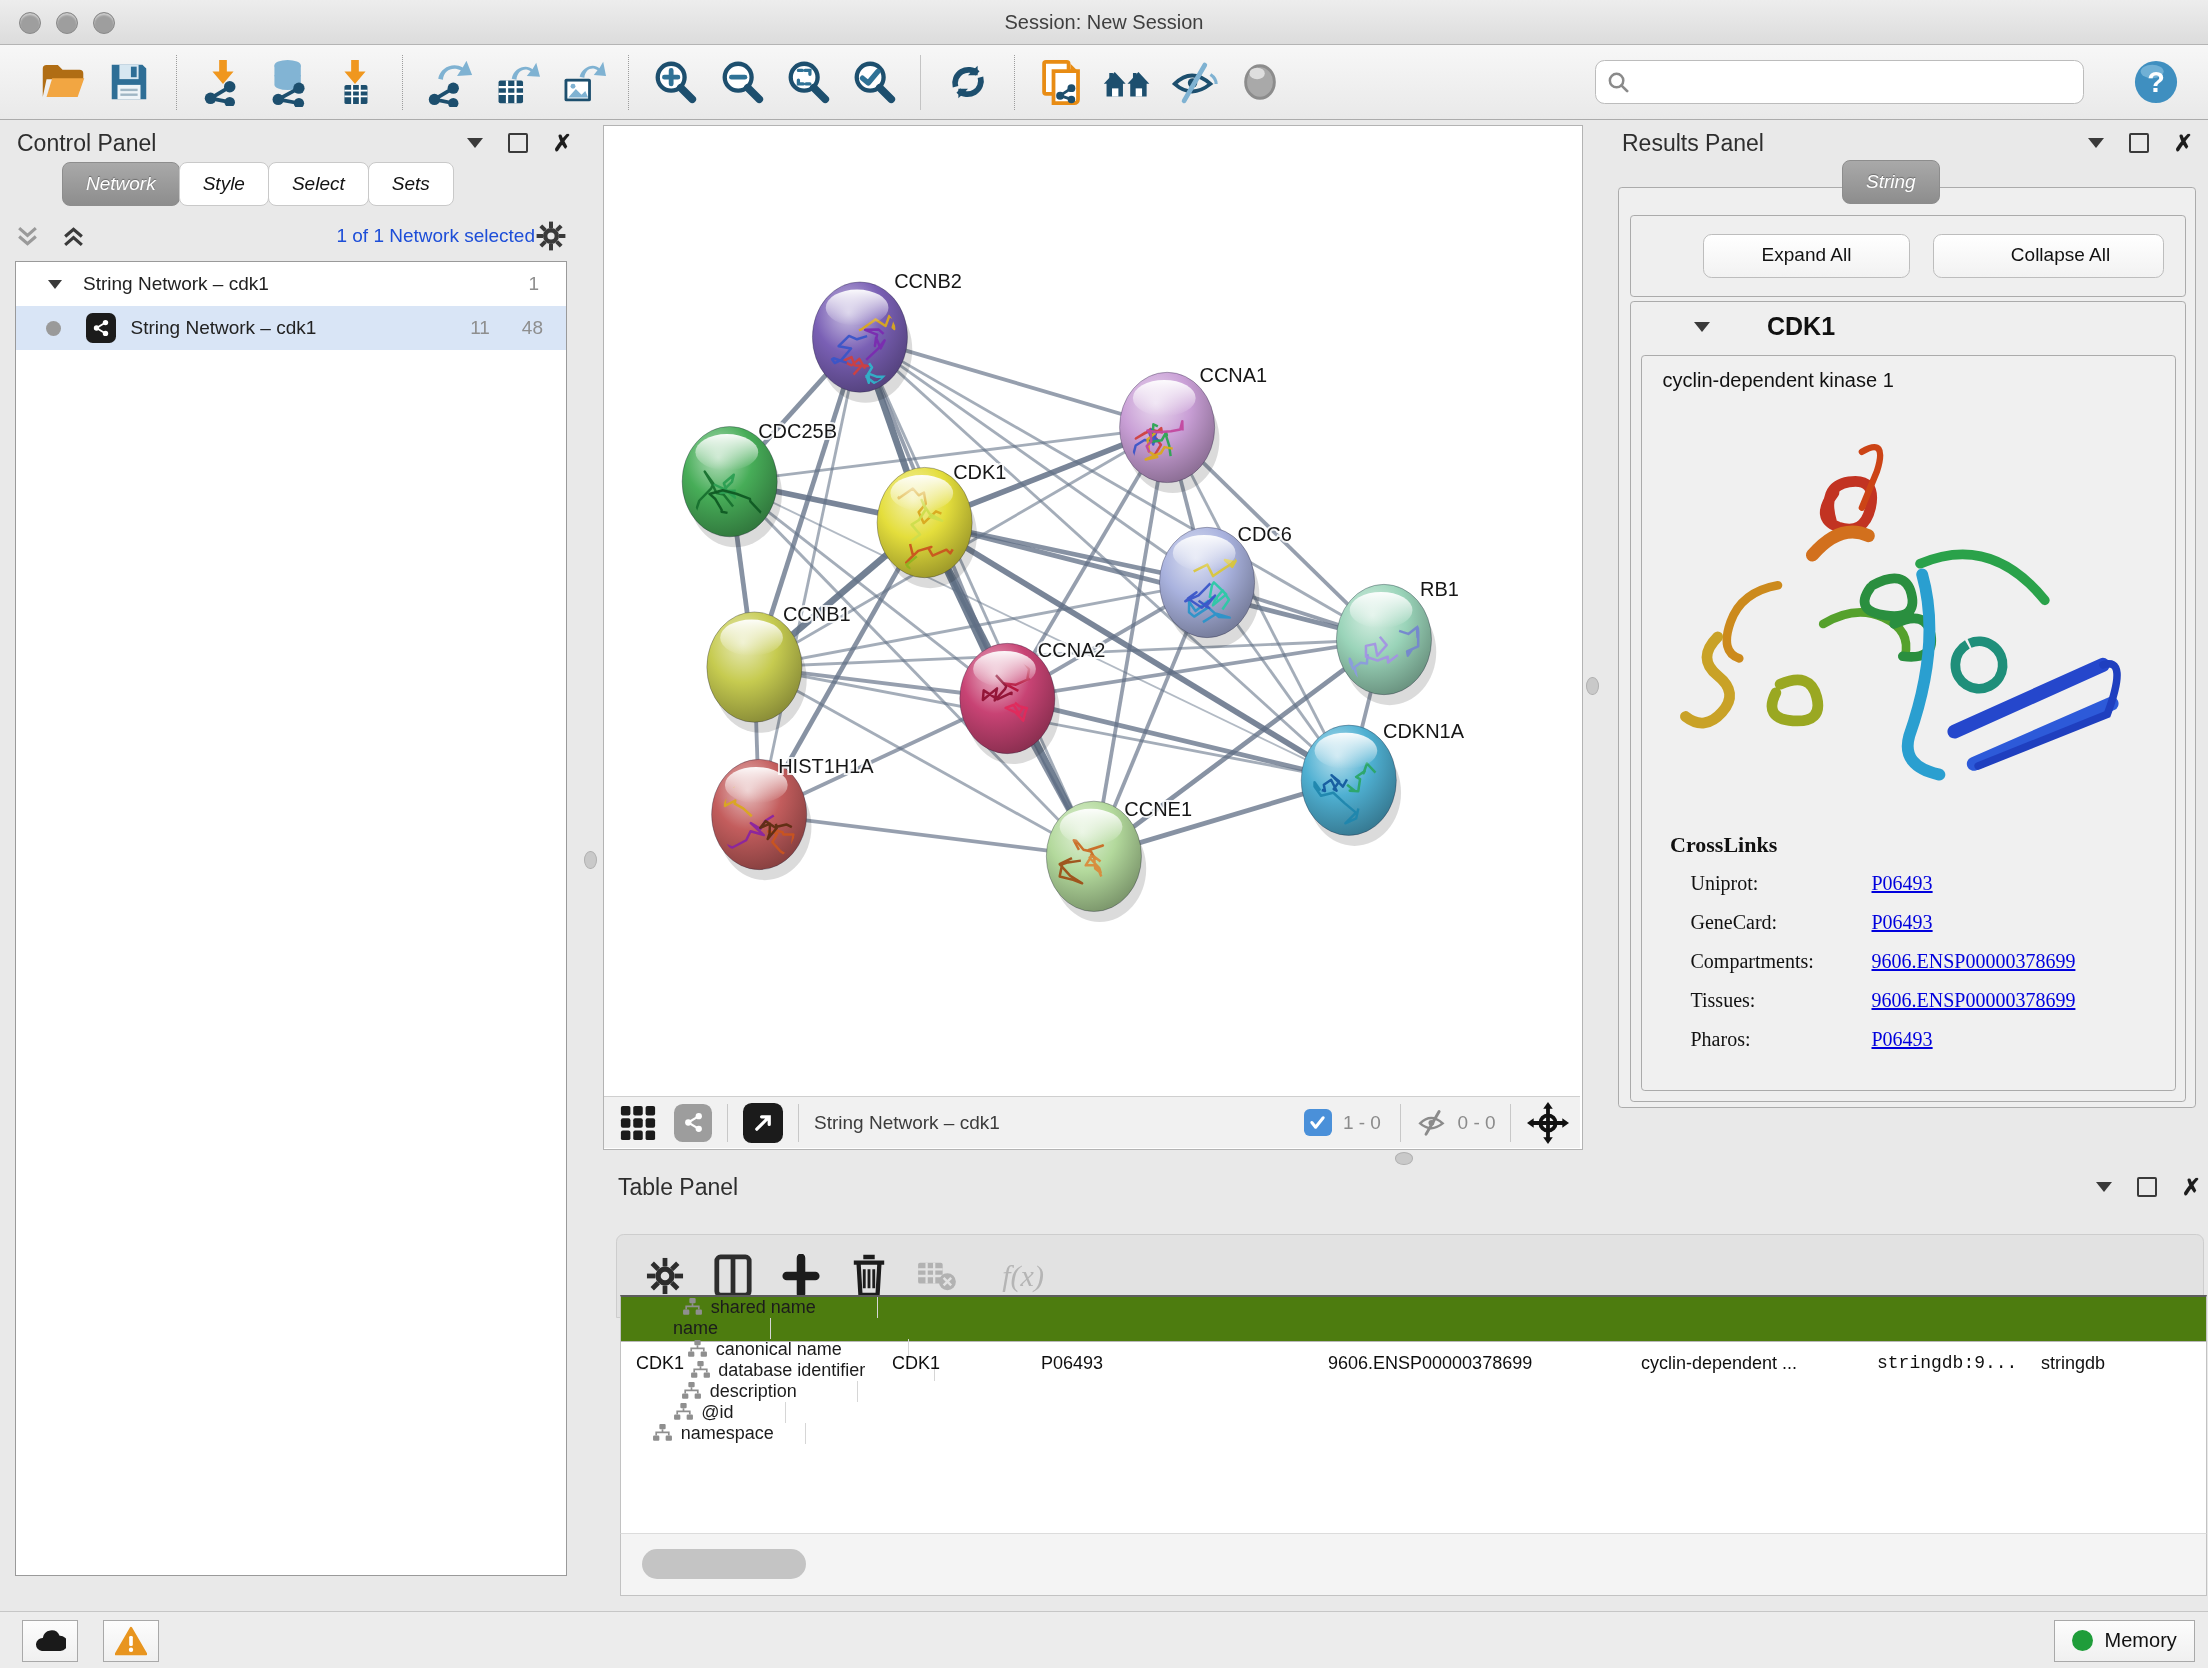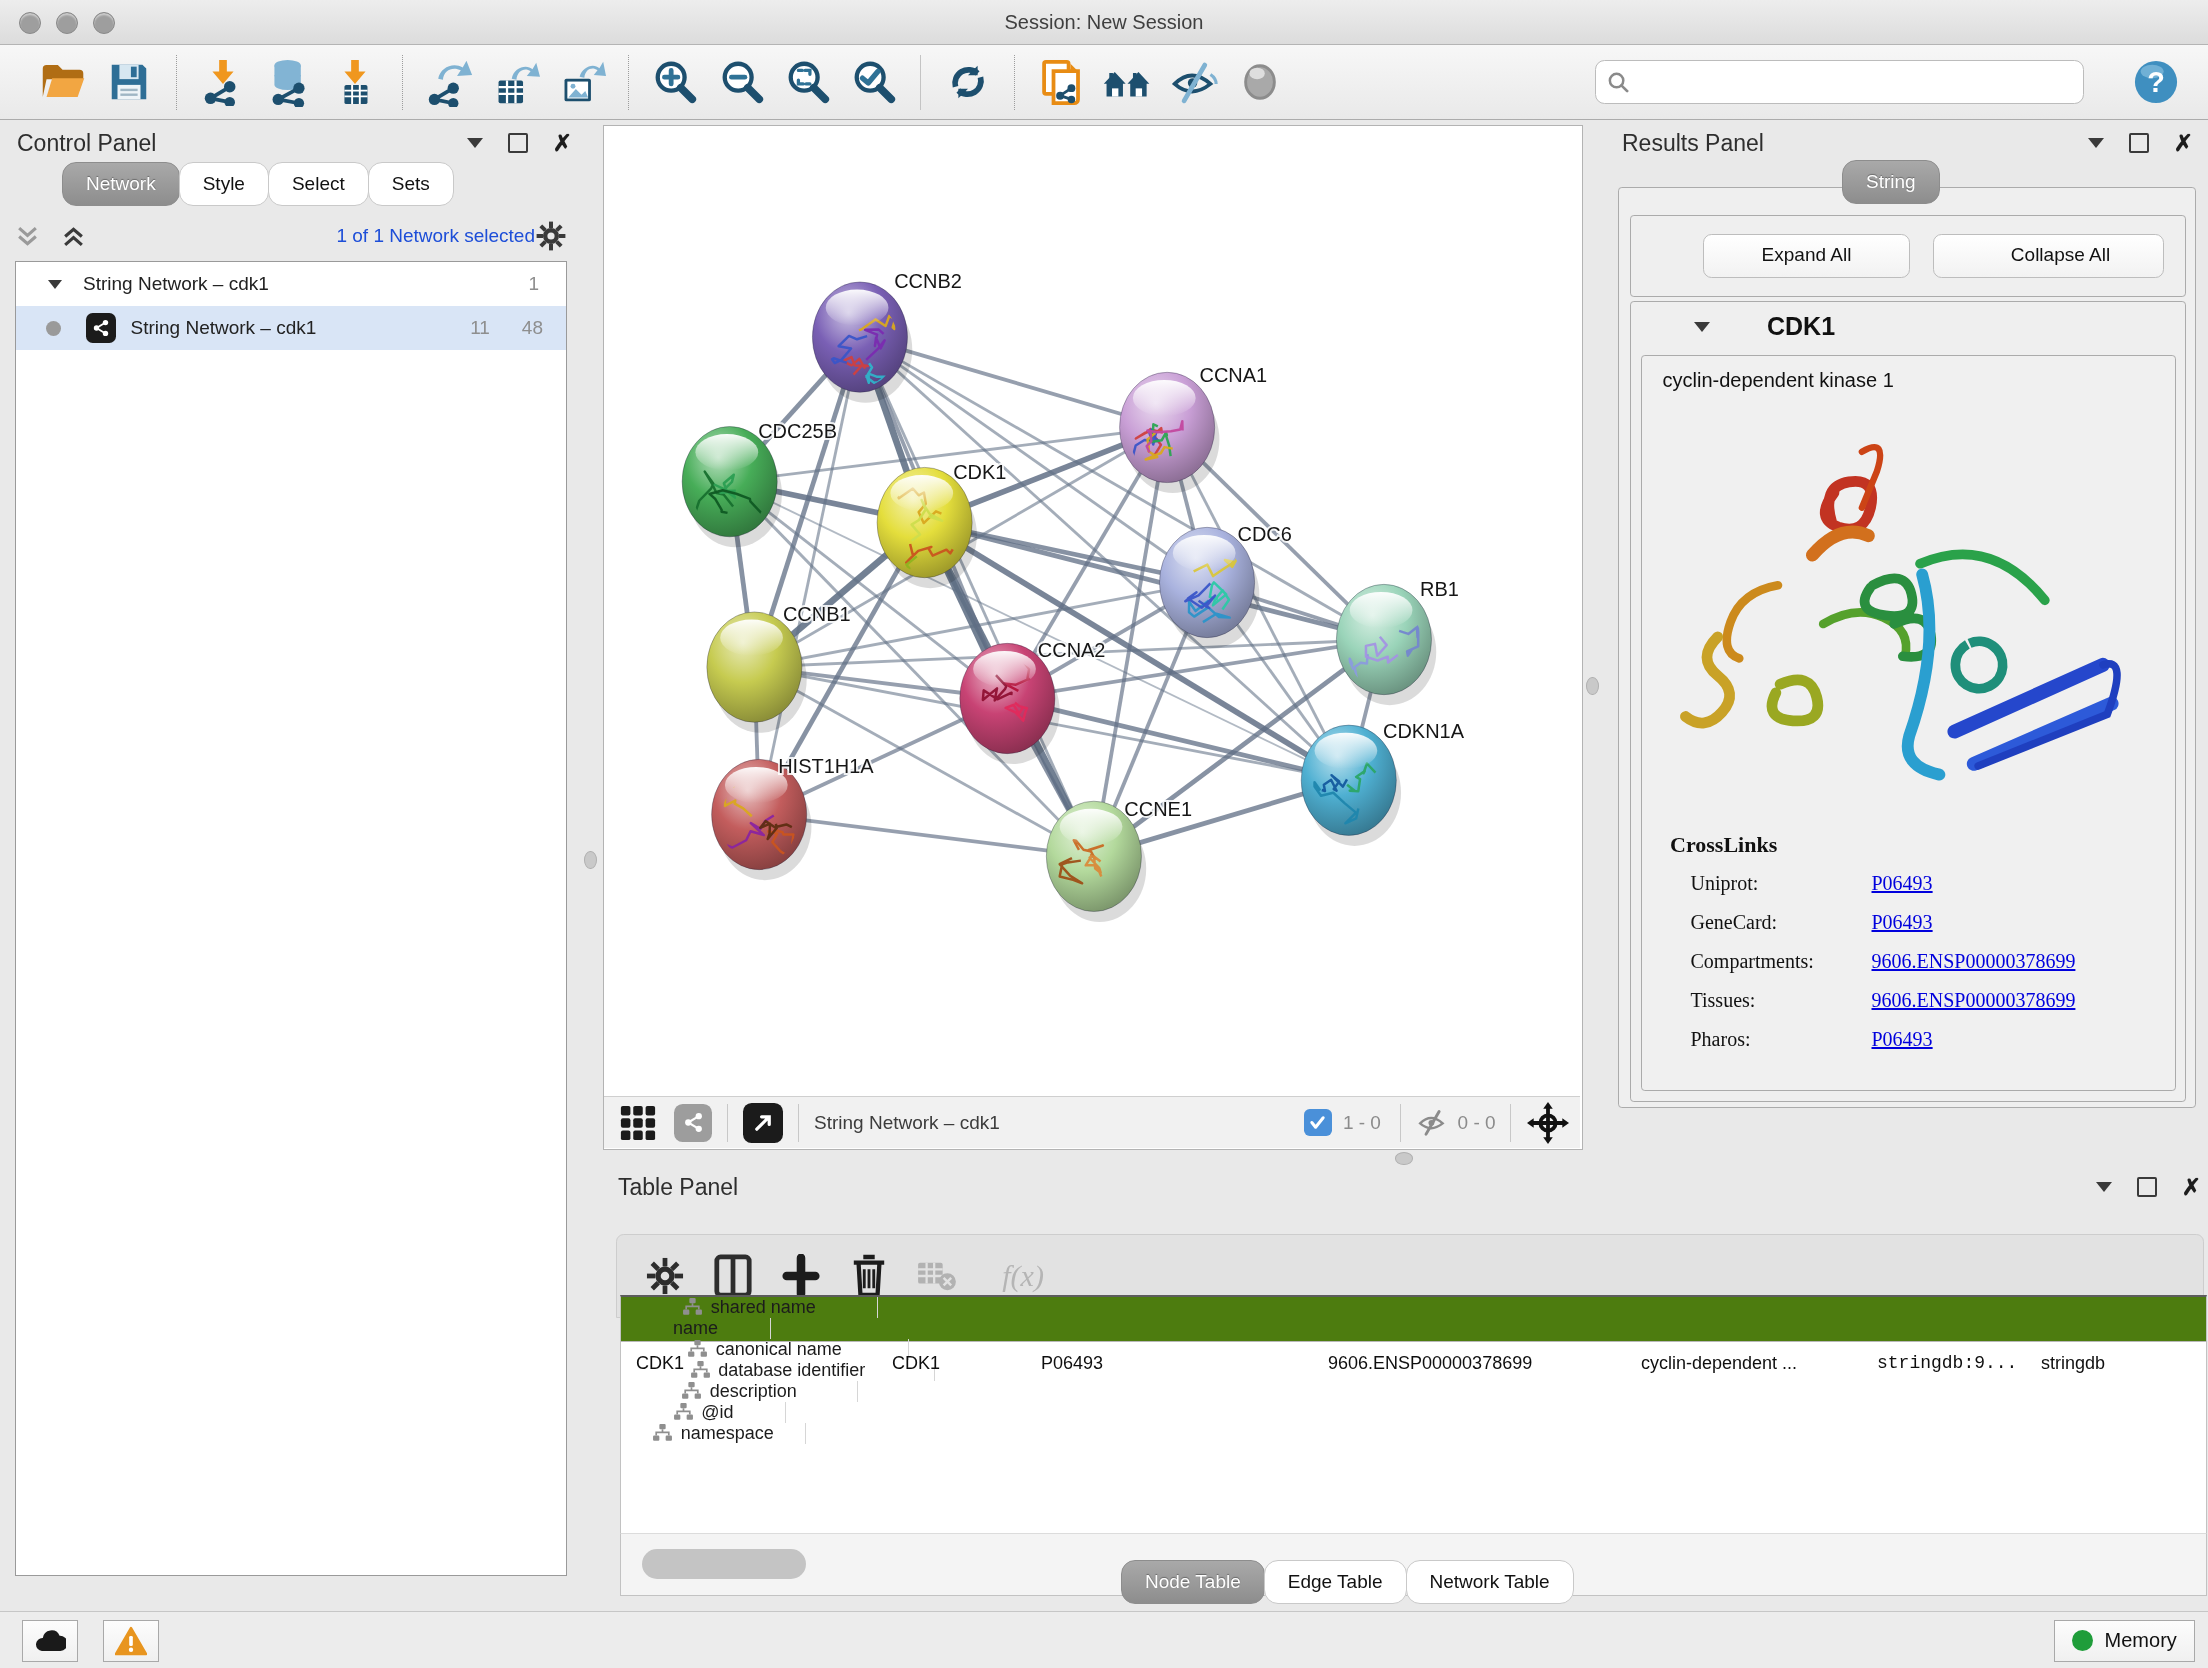--- a/index.html
+++ b/index.html
@@ -14,21 +14,21 @@
   .tbi{width:51px;height:53px;margin:0 7.6px;display:flex;align-items:center;justify-content:center;flex:0 0 auto;}
   .tbsep{width:0;height:55px;border-left:1.9px dotted #9c9c9c;margin:0 13.3px;flex:0 0 auto;}
   .searchbox{width:468px;height:42px;background:#fff;border:1.9px solid #bcbcbc;border-radius:9.5px;display:flex;align-items:center;padding:0 9.5px;margin-right:38px;}
   .searchbox input{border:none;outline:none;flex:1;font-size:18px;font-family:"Liberation Sans",sans-serif;background:transparent;}
   
   .panel-title{font-size:23px;color:#2e2e2e;}
   .winbtns{display:flex;align-items:center;gap:25px;}
   .caret-down{width:0;height:0;border-left:8.6px solid transparent;border-right:8.6px solid transparent;border-top:10.5px solid #3a3a3a;}
   .float-sq{width:16px;height:16px;border:2.4px solid #3a3a3a;border-radius:1.9px;}
   .close-x{font-size:23px;font-weight:bold;color:#1d1d1d;line-height:16px;}
-  .tab{height:42px;line-height:42px;padding:0 23px;background:#fff;border:1px solid #c9c9c9;border-radius:14px;font-size:19px;color:#111;margin-left:-1px;}
+  .tab{height:42px;line-height:42px;padding:0 23px;background:#fff;border:1px solid #c9c9c9;border-radius:8px;font-size:19px;color:#111;margin-left:-1px;font-style:italic;}
   .tab.sel{background:linear-gradient(#a9a9a9,#8d8d8d);color:#fff;text-shadow:0 -1px 1px rgba(0,0,0,.35);border-color:#8d8d8d;}
   
   .listbox{background:#fff;border:1.9px solid #9a9a9a;}
   .treerow{height:44px;display:flex;align-items:center;font-size:19px;}
   .treerow .cnt{color:#8e8e8e;}
   .rowsel{background:#d9e5f6;}
   .sharebadge{width:29.5px;height:29.5px;background:#1b1b1b;border-radius:6.7px;display:flex;align-items:center;justify-content:center;}
   
   .canvas{background:#fff;border:1px solid #b3b3b3;}
   .netbar{background:#f1f1f1;border-top:1px solid #cfcfcf;display:flex;align-items:center;}
@@ -857,25 +857,20 @@
           <div class="td" style="width: 313px;">9606.ENSP00000378699</div>
           <div class="td" style="width: 236px;">cyclin-dependent ...</div>
           <div class="td" style="width: 164px; font-family: Liberation Mono, monospace;">stringdb:9...</div>
           <div class="td" style="width: 184px;">stringdb</div>
         </div>
       </div>
   </div>
   <div class="abs hscroll" style="left:17px;top:365px;width:1585px;height:61px;">
     <div class="hthumb abs" style="left:21px;top:15px;width:164px;height:30px;"></div>
   </div>
-  <div class="abs" style="left:519px;top:392px;display:flex;z-index:3;">
-      <div class="tab sel">Node Table</div>
-      <div class="tab">Edge Table</div>
-      <div class="tab">Network Table</div>
-    </div>
 </div>
 
 <div class="abs statusbar">
   <div class="abs sbtn" style="left:22px;top:7.6px;width:54px;height:40px;">
     <svg width="32" height="25" viewBox="0 0 40 30">
         <path d="M10 28 a8 8 0 0 1 1-16 a11 11 0 0 1 21-3 a8 8 0 0 1 1 19z" fill="#1a1a1a"></path>
       </svg>
   </div>
   <div class="abs sbtn" style="left:103px;top:7.6px;width:54px;height:40px;">
     <svg width="32" height="30" viewBox="0 0 44 40">

